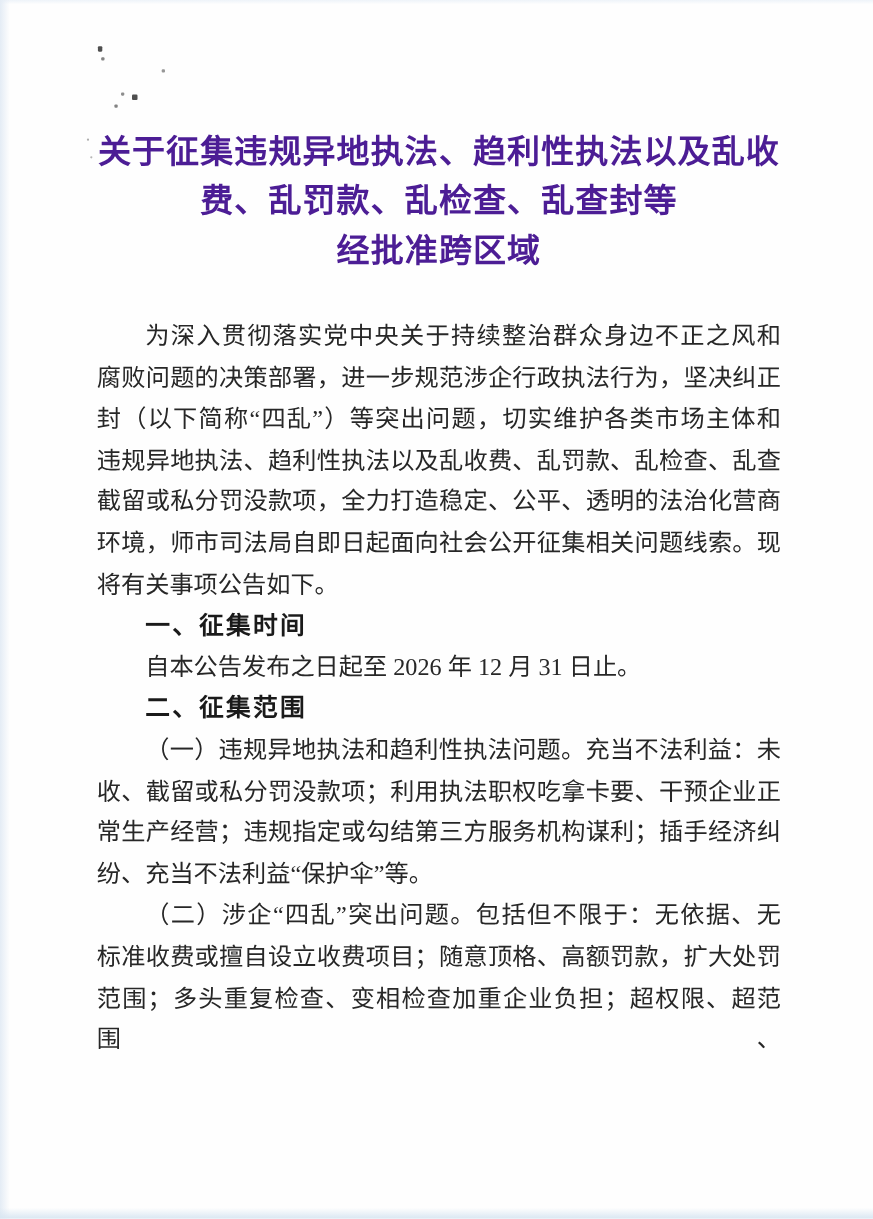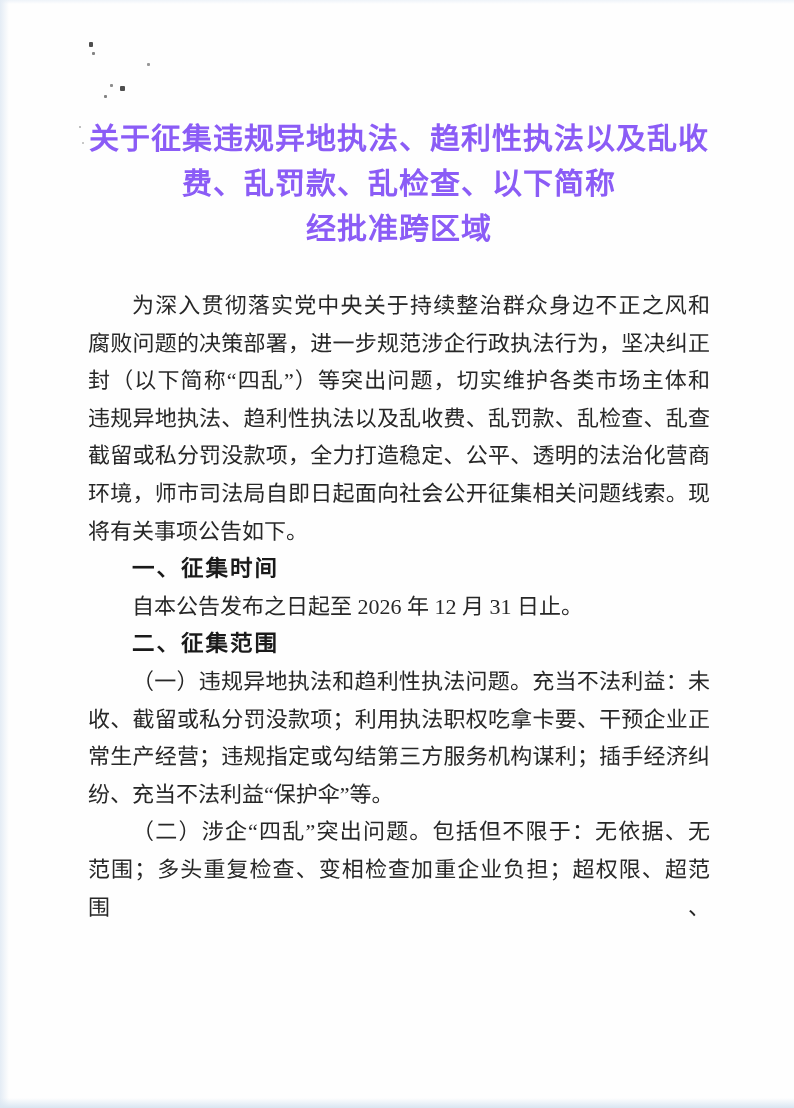--- a/index.html
+++ b/index.html
@@ -59,21 +59,21 @@
     width: 622px;
   }
   .title {
     margin: 0;
     font-family: "Liberation Serif", "DejaVu Serif", serif;
     font-weight: 700;
     font-size: 30px;
     line-height: 45px;
     text-align: center;
     letter-spacing: 1px;
-    color: #8b5cf6;
+    color: #4c1d95;
   }
   .doc-body {
     margin-top: 36px;
     font-family: "Liberation Serif", "DejaVu Serif", serif;
     font-size: 22px;
     line-height: 37.6px;
     color: #272727;
   }
   .bl {
     text-align: justify;
@@ -109,21 +109,21 @@
   <div class="speck s4"></div>
   <div class="speck s5"></div>
   <div class="speck s6"></div>
   <div class="speck s7"></div>
   <div class="speck s8"></div>
 
   <div class="content">
 
     <h1 class="title">
       <div>关于征集违规异地执法、趋利性执法以及乱收</div>
-      <div>费、乱罚款、乱检查、以下简称</div>
+      <div>费、乱罚款、乱检查、乱查封等</div>
       <div>经批准跨区域</div>
     </h1>
 
     <div class="doc-body">
 
       <div class="bl j indent">为深入贯彻落实党中央关于持续整治群众身边不正之风和</div>
       <div class="bl j">腐败问题的决策部署，进一步规范涉企行政执法行为，坚决纠正</div>
       <div class="bl j">封（以下简称“四乱”）等突出问题，切实维护各类市场主体和</div>
       <div class="bl j">违规异地执法、趋利性执法以及乱收费、乱罚款、乱检查、乱查</div>
       <div class="bl j">截留或私分罚没款项，全力打造稳定、公平、透明的法治化营商</div>
@@ -134,17 +134,18 @@
       <div class="bl indent">自本公告发布之日起至 2026 年 12 月 31 日止。</div>
 
       <div class="bl heading indent">二、征集范围</div>
 
       <div class="bl j indent">（一）违规异地执法和趋利性执法问题。充当不法利益：未</div>
       <div class="bl j">收、截留或私分罚没款项；利用执法职权吃拿卡要、干预企业正</div>
       <div class="bl j">常生产经营；违规指定或勾结第三方服务机构谋利；插手经济纠</div>
       <div class="bl">纷、充当不法利益“保护伞”等。</div>
 
       <div class="bl j indent">（二）涉企“四乱”突出问题。包括但不限于：无依据、无</div>
+      <div class="bl j">标准收费或擅自设立收费项目；随意顶格、高额罚款，扩大处罚</div>
       <div class="bl j">范围；多头重复检查、变相检查加重企业负担；超权限、超范围、</div>
 
     </div>
   </div>
 </div>
 
 </body></html>

